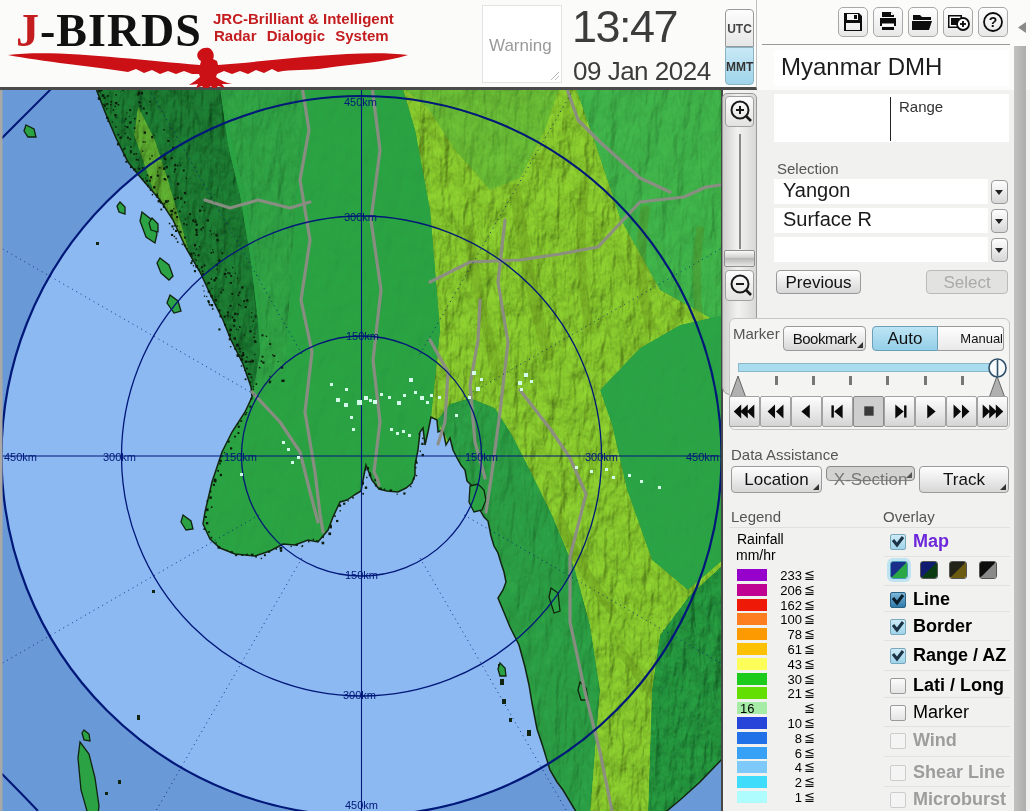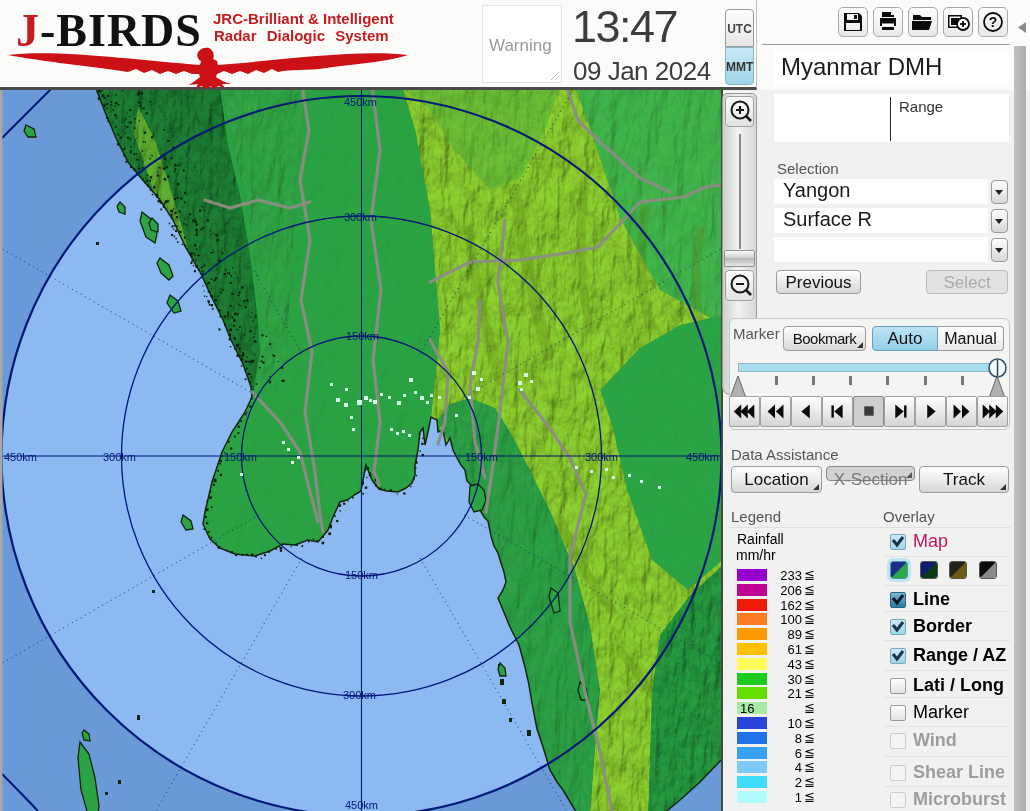--- a/index.html
+++ b/index.html
@@ -717,21 +717,21 @@
       </svg></div>
 <div class="abs btn" style="left:991px;top:238px;width:17px;height:24px"><svg width="15" height="22">
         <path d="M3,9 L11,9 L7,14 Z" fill="#222"></path>
       </svg></div>
 <div class="abs btn" style="left:776px;top:270px;width:85px;height:24px;text-align:center;font-size:17px;color:#111;line-height:23px">Previous</div>
 <div class="abs" style="left:926px;top:270px;width:82px;height:24px;background:#e2e2e1;border:1px solid #bbb;border-radius:4px;text-align:center;font-size:17px;color:#aaa;line-height:23px">Select</div>
 <div class="abs" style="left:729px;top:318px;width:281px;height:112px;border:1px solid #c6c6c4;border-radius:6px;background:#f4f4f3"></div>
 <div class="abs" style="left:733px;top:325px;font-size:15px;color:#555">Marker</div>
 <div class="abs btn" style="left:783px;top:326px;width:83px;height:25px;text-align:center;font-size:15px;color:#111;line-height:24px;letter-spacing:-0.5px">Bookmark<span class="corner" style="border-bottom-color:#333;border-left-width:6px;border-bottom-width:6px"></span></div>
 <div class="abs" style="left:872px;top:326px;width:66px;height:25px;background:linear-gradient(#bce4f4,#95cfe8);border:1px solid #6aa0b8;border-radius:4px 0 0 4px;text-align:center;font-size:17px;color:#111;line-height:24px">Auto</div>
-<div class="abs" style="left:938px;top:326px;width:66px;height:25px;background:linear-gradient(#fefefe,#e9e9e9);border:1px solid #9a9a9a;border-left:none;border-radius:0 4px 4px 0;text-align:center;font-size:16px;color:#111;line-height:24px">Manual</div>
+<div class="abs" style="left:938px;top:326px;width:66px;height:25px;background:linear-gradient(#fefefe,#e9e9e9);border:1px solid #9a9a9a;border-left:none;border-radius:0 4px 4px 0;text-align:right;font-size:13px;color:#111;line-height:24px">Manual</div>
 <div class="abs" style="left:738px;top:363px;width:258px;height:9px;background:#a8dcee;border:1px solid #8ab8c8"></div>
 <div class="abs" style="left:775px;top:376px;width:3px;height:9px;background:#777"></div>
 <div class="abs" style="left:812px;top:376px;width:3px;height:9px;background:#777"></div>
 <div class="abs" style="left:849px;top:376px;width:3px;height:9px;background:#777"></div>
 <div class="abs" style="left:886px;top:376px;width:3px;height:9px;background:#777"></div>
 <div class="abs" style="left:924px;top:376px;width:3px;height:9px;background:#777"></div>
 <div class="abs" style="left:961px;top:376px;width:3px;height:9px;background:#777"></div>
 <svg class="abs" style="left:729px;top:375px" width="18" height="24">
       <path d="M9,1 L17,23 L1,23 Z" fill="#b0b0b0" stroke="#666"></path>
     </svg>
@@ -786,21 +786,21 @@
 <div class="abs" style="left:737px;top:584px;width:30px;height:12px;background:#c00292"></div>
 <div class="abs" style="left:740px;top:583px;width:62px;text-align:right;font-size:13px;color:#000">206</div>
 <div class="abs" style="left:804px;top:582px;font-size:13px;color:#000">≦</div>
 <div class="abs" style="left:737px;top:599px;width:30px;height:12px;background:#ee1906"></div>
 <div class="abs" style="left:740px;top:598px;width:62px;text-align:right;font-size:13px;color:#000">162</div>
 <div class="abs" style="left:804px;top:597px;font-size:13px;color:#000">≦</div>
 <div class="abs" style="left:737px;top:613px;width:30px;height:12px;background:#fd7e20"></div>
 <div class="abs" style="left:740px;top:612px;width:62px;text-align:right;font-size:13px;color:#000">100</div>
 <div class="abs" style="left:804px;top:611px;font-size:13px;color:#000">≦</div>
 <div class="abs" style="left:737px;top:628px;width:30px;height:12px;background:#fd9a01"></div>
-<div class="abs" style="left:740px;top:627px;width:62px;text-align:right;font-size:13px;color:#000">89</div>
+<div class="abs" style="left:740px;top:627px;width:62px;text-align:right;font-size:13px;color:#000">78</div>
 <div class="abs" style="left:804px;top:626px;font-size:13px;color:#000">≦</div>
 <div class="abs" style="left:737px;top:643px;width:30px;height:12px;background:#fdc101"></div>
 <div class="abs" style="left:740px;top:642px;width:62px;text-align:right;font-size:13px;color:#000">61</div>
 <div class="abs" style="left:804px;top:641px;font-size:13px;color:#000">≦</div>
 <div class="abs" style="left:737px;top:658px;width:30px;height:12px;background:#fdfd59"></div>
 <div class="abs" style="left:740px;top:657px;width:62px;text-align:right;font-size:13px;color:#000">43</div>
 <div class="abs" style="left:804px;top:656px;font-size:13px;color:#000">≦</div>
 <div class="abs" style="left:737px;top:673px;width:30px;height:12px;background:#1dcb1d"></div>
 <div class="abs" style="left:740px;top:672px;width:62px;text-align:right;font-size:13px;color:#000">30</div>
 <div class="abs" style="left:804px;top:671px;font-size:13px;color:#000">≦</div>
@@ -824,21 +824,21 @@
 <div class="abs" style="left:804px;top:759px;font-size:13px;color:#000">≦</div>
 <div class="abs" style="left:737px;top:776px;width:30px;height:12px;background:#40dcfc"></div>
 <div class="abs" style="left:740px;top:775px;width:62px;text-align:right;font-size:13px;color:#000">2</div>
 <div class="abs" style="left:804px;top:774px;font-size:13px;color:#000">≦</div>
 <div class="abs" style="left:737px;top:791px;width:30px;height:12px;background:#aefcfd"></div>
 <div class="abs" style="left:740px;top:790px;width:62px;text-align:right;font-size:13px;color:#000">1</div>
 <div class="abs" style="left:804px;top:789px;font-size:13px;color:#000">≦</div>
 <div class="abs" style="left:890px;top:534px;width:16px;height:16px;background:linear-gradient(#cdeaf6,#9fd4ea);border:1px solid #7aa8bc;border-radius:2px"><svg width="14" height="14">
         <path d="M2,5 L6,10 L12,2" fill="none" stroke="#1c3346" stroke-width="3"></path>
       </svg></div>
-<div class="abs" style="left:913px;top:531px;font-size:18px;font-weight:normal;color:#be185d">Map</div>
+<div class="abs" style="left:913px;top:531px;font-size:18px;font-weight:bold;color:#6d28d9">Map</div>
 <div class="abs" style="left:890px;top:592px;width:16px;height:16px;background:linear-gradient(#7db8d8,#2e7aaa);border:1px solid #2a6286;border-radius:2px"><svg width="14" height="14">
         <path d="M2,5 L6,10 L12,2" fill="none" stroke="#0c1c28" stroke-width="3"></path>
       </svg></div>
 <div class="abs" style="left:913px;top:589px;font-size:18px;font-weight:bold;color:#000">Line</div>
 <div class="abs" style="left:890px;top:619px;width:16px;height:16px;background:linear-gradient(#cdeaf6,#9fd4ea);border:1px solid #7aa8bc;border-radius:2px"><svg width="14" height="14">
         <path d="M2,5 L6,10 L12,2" fill="none" stroke="#1c3346" stroke-width="3"></path>
       </svg></div>
 <div class="abs" style="left:913px;top:616px;font-size:18px;font-weight:bold;color:#000">Border</div>
 <div class="abs" style="left:890px;top:648px;width:16px;height:16px;background:linear-gradient(#cdeaf6,#9fd4ea);border:1px solid #7aa8bc;border-radius:2px"><svg width="14" height="14">
         <path d="M2,5 L6,10 L12,2" fill="none" stroke="#1c3346" stroke-width="3"></path>

